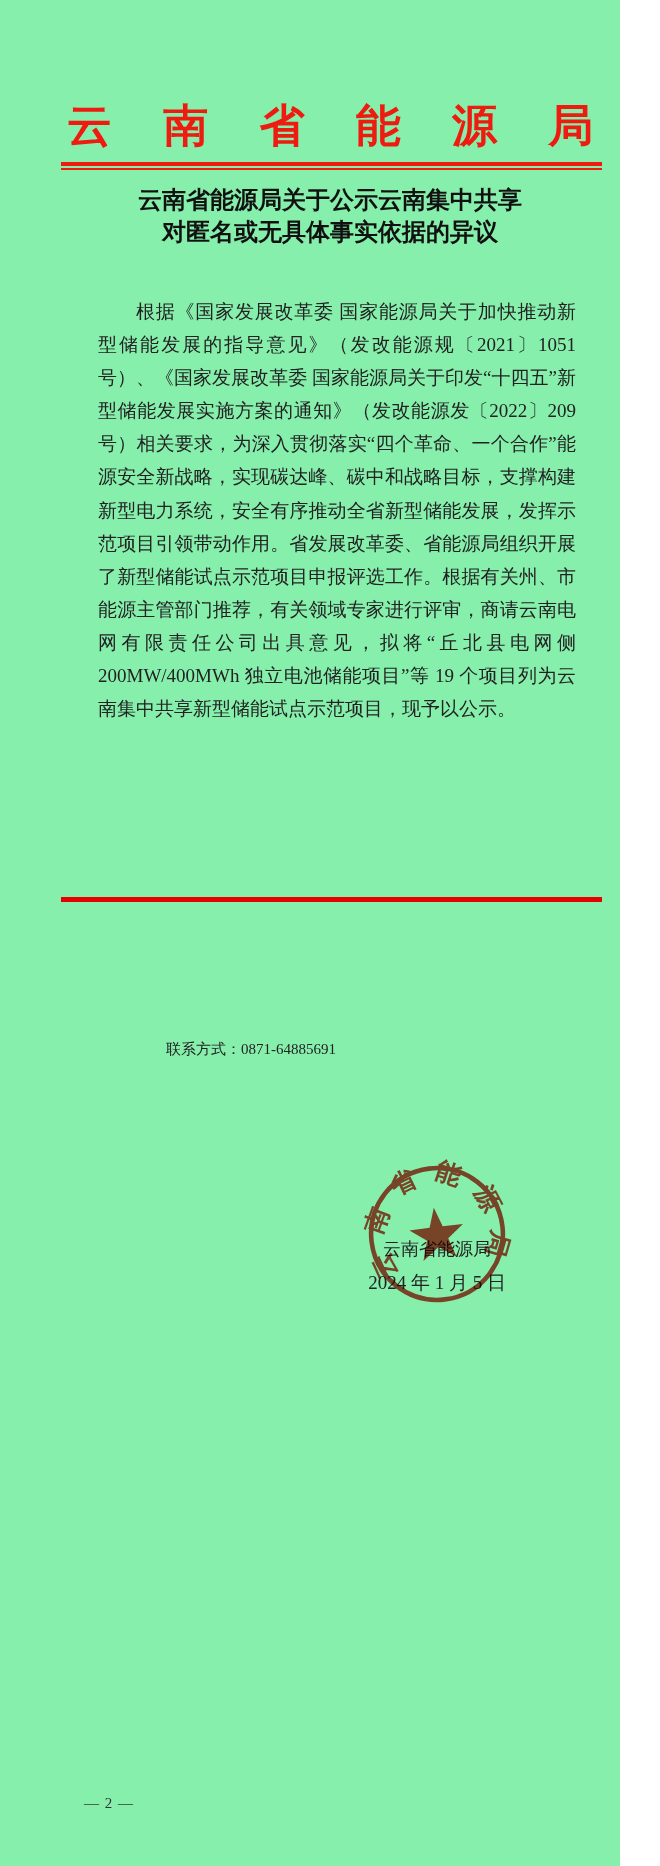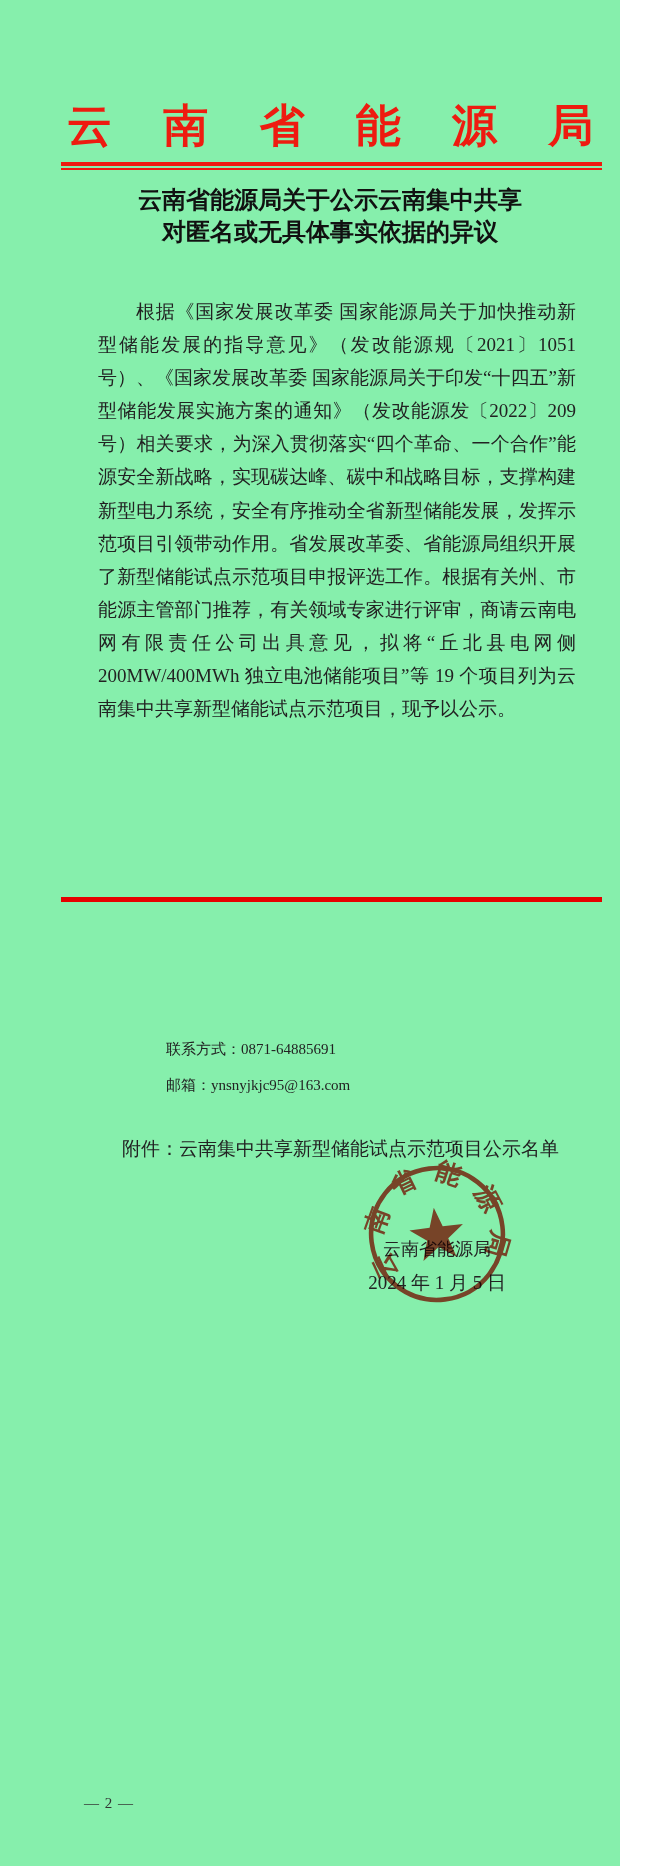--- a/index.html
+++ b/index.html
@@ -86,26 +86,22 @@
   <div class="body-text">
     <p>根据《国家发展改革委 国家能源局关于加快推动新型储能发展的指导意见》（发改能源规〔2021〕1051 号）、《国家发展改革委 国家能源局关于印发“十四五”新型储能发展实施方案的通知》（发改能源发〔2022〕209 号）相关要求，为深入贯彻落实“四个革命、一个合作”能源安全新战略，实现碳达峰、碳中和战略目标，支撑构建新型电力系统，安全有序推动全省新型储能发展，发挥示范项目引领带动作用。省发展改革委、省能源局组织开展了新型储能试点示范项目申报评选工作。根据有关州、市能源主管部门推荐，有关领域专家进行评审，商请云南电网有限责任公司出具意见，拟将“丘北县电网侧200MW/400MWh 独立电池储能项目”等 19 个项目列为云南集中共享新型储能试点示范项目，现予以公示。</p>
   </div>
 
   <div class="divider-single"></div>
 
   <div class="contact">
     <div>
       <span>联系方式：</span><span>0871-64885691</span>
     </div>
-    <div>
-      <span>邮箱：</span><span>ynsnyjkjc95@163.com</span>
-    </div>
   </div>
 
-  <div class="attachment">附件：云南集中共享新型储能试点示范项目公示名单</div>
 
   <div class="sig-agency">云南省能源局</div>
 
   <div class="sig-date">2024 年 1 月 5 日</div>
 
   <svg class="seal" width="152" height="152" viewBox="0 0 150 150">
     <circle cx="75" cy="75" r="65" fill="none" stroke="#e0382a" stroke-width="4.5"></circle>
     <path id="sealArc" d="M 38.2 111.8 A 52 52 0 1 1 111.8 111.8" fill="none"></path>
     <text font-size="25" fill="#e0382a" font-weight="bold" letter-spacing="15" font-family="'Liberation Serif','DejaVu Serif',serif">
       <textPath href="#sealArc" startOffset="5">云南省能源局</textPath>

